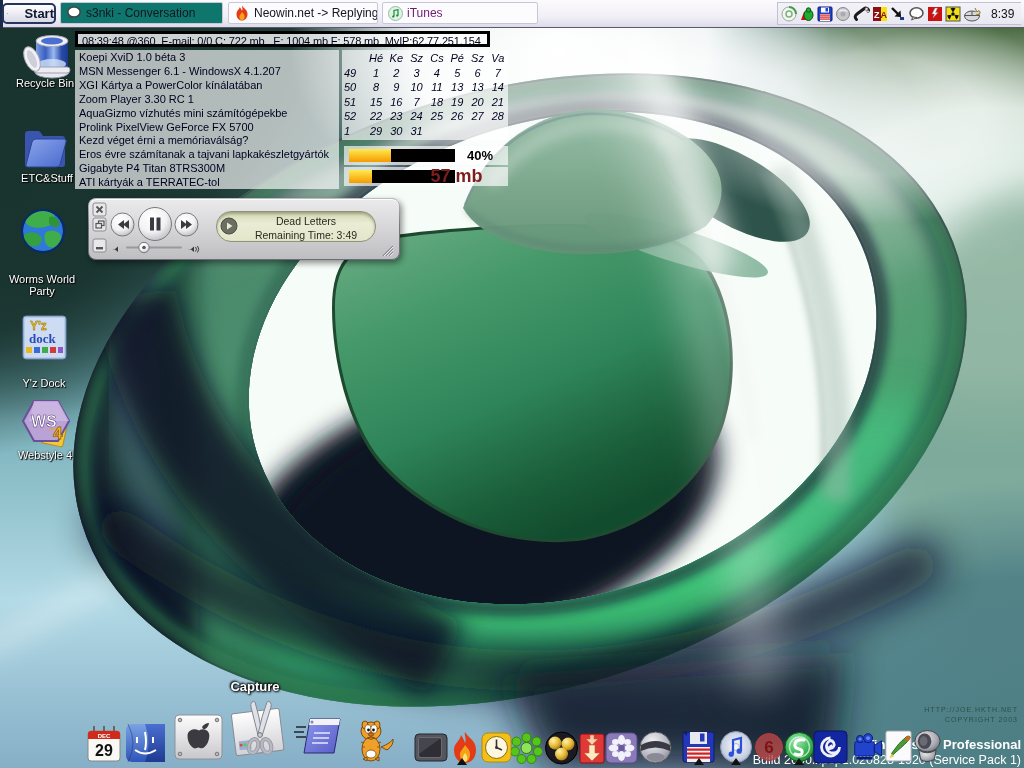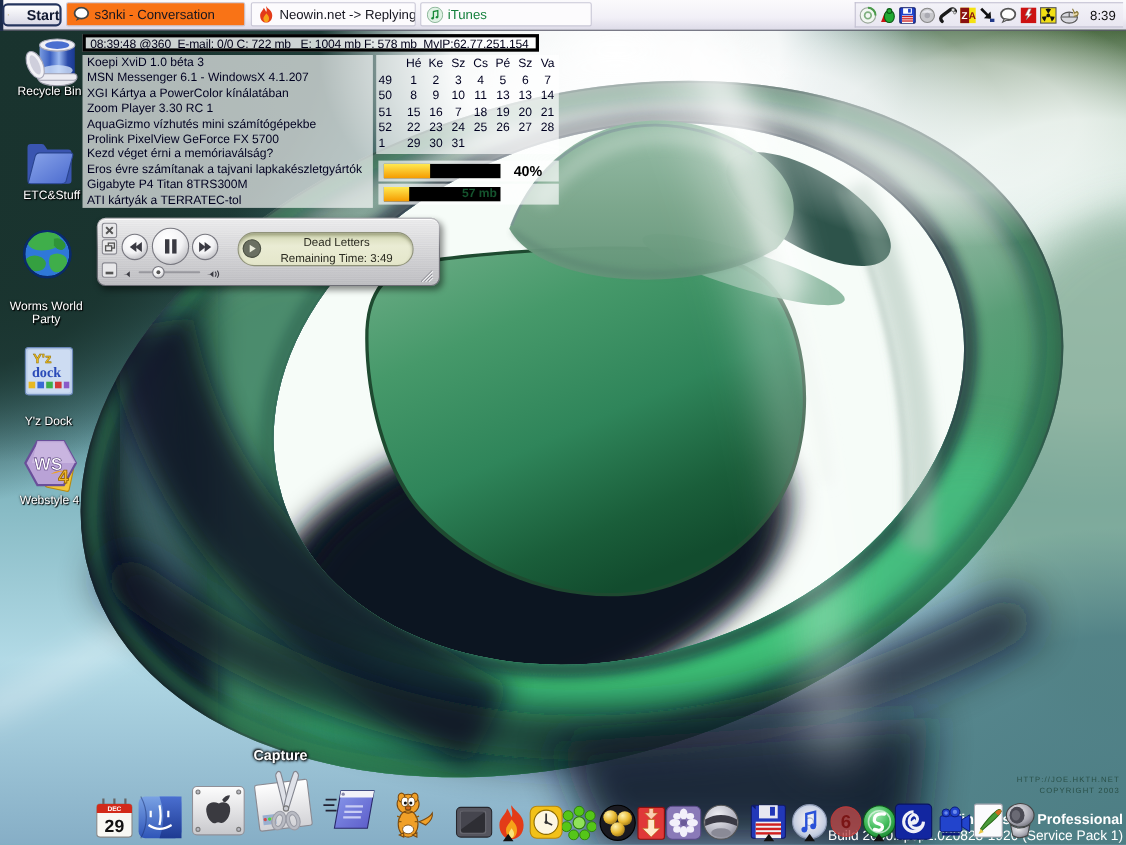--- a/index.html
+++ b/index.html
@@ -142,35 +142,35 @@
  <svg width="15" height="15" style="margin-left:3px" viewBox="0 0 15 15">
       <g transform="rotate(-4 7 7)">
         <rect x="0.5" y="1" width="6.3" height="5.7" rx="1" fill="#f04a24"></rect>
         <rect x="7.8" y="1" width="6.3" height="5.7" rx="1" fill="#83c447"></rect>
         <rect x="0.5" y="7.7" width="6.3" height="5.7" rx="1" fill="#3b6ad4"></rect>
         <rect x="7.8" y="7.7" width="6.3" height="5.7" rx="1" fill="#f5bd2f"></rect>
       </g>
     </svg>
  <span style="font-size:13px;font-weight:bold;color:#101830;margin-left:16px;">Start</span>
 </div>
-<div class="abs" style="left:60px;top:2px;width:163px;height:22px;background:#f97316;border:1px solid #c9c7d6;border-radius:2px;box-sizing:border-box;display:flex;align-items:center;font-size:12px;color:#15151f;white-space:nowrap;overflow:hidden;">
+<div class="abs" style="left:60px;top:2px;width:163px;height:22px;background:#0f766e;border:1px solid #c9c7d6;border-radius:2px;box-sizing:border-box;display:flex;align-items:center;font-size:12px;color:#15151f;white-space:nowrap;overflow:hidden;">
  <svg width="16" height="14" style="flex-shrink:0;margin:0 4px 0 5px" viewBox="0 0 16 14">
       <ellipse cx="8" cy="6" rx="6.2" ry="5" fill="#fff" stroke="#444" stroke-width="1.6"></ellipse>
       <path d="M4.5,10 L3,13 L8,10.5 Z" fill="#444"></path>
     </svg>
  s3nki - Conversation
 </div>
 <div class="abs" style="left:228px;top:2px;width:150px;height:22px;background:#fcfbfd;border:1px solid #c9c7d6;border-radius:2px;box-sizing:border-box;display:flex;align-items:center;font-size:12px;color:#15151f;white-space:nowrap;overflow:hidden;">
  <svg width="16" height="16" style="flex-shrink:0;margin:0 4px 0 5px" viewBox="0 0 16 16">
       <path d="M8,0.5 C9.5,3.5 13.5,4.5 13.5,9 C13.5,13 11,15.5 8,15.5 C5,15.5 2.5,13 2.5,9 C2.5,5.8 5.2,4.8 5.8,2 C6.7,3.3 7.2,4.2 8,5.8 C9.2,4 7.7,2 8,0.5 Z" fill="#e33b18"></path>
       <path d="M8,7 C9.5,8.8 10.6,9.8 10.6,11.8 C10.6,14 9.4,15.2 8,15.2 C6.6,15.2 5.4,14 5.4,11.8 C5.4,10 7.2,9 8,7 Z" fill="#f6a218"></path>
     </svg>
  Neowin.net -&gt; Replying…
 </div>
-<div class="abs" style="left:382px;top:2px;width:156px;height:22px;background:#fcfbfd;border:1px solid #c9c7d6;border-radius:2px;box-sizing:border-box;display:flex;align-items:center;font-size:12px;color:#15803d;white-space:nowrap;overflow:hidden;">
+<div class="abs" style="left:382px;top:2px;width:156px;height:22px;background:#fcfbfd;border:1px solid #c9c7d6;border-radius:2px;box-sizing:border-box;display:flex;align-items:center;font-size:12px;color:#701a75;white-space:nowrap;overflow:hidden;">
  <svg width="15" height="15" style="flex-shrink:0;margin:0 4px 0 5px" viewBox="0 0 15 15">
       <circle cx="7.5" cy="7.5" r="7" fill="#dff2e4" stroke="#7fae8e" stroke-width="0.8"></circle>
       <path d="M6,10.5 L6,4.5 L10,3.7 L10,9.5" stroke="#1a8a3a" stroke-width="1.2" fill="none"></path>
       <circle cx="5.2" cy="10.6" r="1.1" fill="#1a8a3a"></circle>
       <circle cx="9.2" cy="9.6" r="1.1" fill="#1a8a3a"></circle>
     </svg>
  iTunes
 </div>
 <div class="abs" style="left:777px;top:2px;width:244px;height:23px;border:1px solid #c2c0d2;border-right:none;background:linear-gradient(#f3f2f8,#e9e7f1);box-sizing:border-box;display:flex;align-items:center;">
  <svg width="16" height="16" style="flex-shrink:0;margin-left:3px" viewBox="0 0 16 16">
@@ -305,21 +305,21 @@
 </svg>
 <div class="icolab" style="left:3px;top:449px;width:84px;">Webstyle 4</div>
 
 <div class="abs" style="left:75px;top:31px;width:415px;height:16px;background:rgba(255,255,255,0.78);border:3px solid #000000;box-sizing:border-box;font-size:11px;color:#000018;line-height:14px;white-space:nowrap;padding-left:4px;letter-spacing:-0.15px;">08:39:48 @360&nbsp; E-mail: 0/0 C: 722 mb&nbsp;&nbsp; E: 1004 mb F: 578 mb&nbsp; MyIP:62.77.251.154</div>
 
 <div class="abs" style="left:75px;top:50px;width:264px;height:139px;background:rgba(255,255,255,0.66);font-size:11px;color:#000020;line-height:13.9px;padding:1px 0 0 4px;box-sizing:border-box;white-space:nowrap;">
 Koepi XviD 1.0 béta 3<br>MSN Messenger 6.1 - WindowsX 4.1.207<br>XGI Kártya a PowerColor kínálatában<br>Zoom Player 3.30 RC 1<br>AquaGizmo vízhutés mini számítógépekbe<br>Prolink PixelView GeForce FX 5700<br>Kezd véget érni a memóriaválság?<br>Eros évre számítanak a tajvani lapkakészletgyártók<br>Gigabyte P4 Titan 8TRS300M<br>ATI kártyák a TERRATEC-tol
 </div>
 
 <div class="abs" style="left:342px;top:50px;width:166px;height:90px;background:rgba(255,255,255,0.66);font-size:11.5px;color:#000020;">
-<table style="border-collapse:collapse;margin:1px 0 0 2px;font-size:11px;color:#000020;line-height:14.6px;">
+<table style="border-collapse:collapse;margin:1px 0 0 2px;font-size:11px;color:#000020;line-height:14.6px;font-style:italic;">
 <tbody>
         <tr>
           <td style="width:20px;"></td>
           <td class="cd">Hé</td>
           <td class="cd">Ke</td>
           <td class="cd">Sz</td>
           <td class="cd">Cs</td>
           <td class="cd">Pé</td>
           <td class="cd">Sz</td>
           <td class="cd">Va</td>
@@ -378,21 +378,21 @@
     </table>
 </div>
 
 <div class="abs" style="left:344px;top:146px;width:164px;height:19px;background:rgba(255,255,255,0.66);"></div>
 <div class="abs" style="left:344px;top:167px;width:164px;height:19px;background:rgba(255,255,255,0.66);"></div>
 <div class="abs" style="left:349px;top:149px;width:106px;height:13px;background:#000;"></div>
 <div class="abs" style="left:349px;top:149px;width:42px;height:13px;background:linear-gradient(#ffe950,#f59b00);"></div>
 <div class="abs" style="left:420px;top:147px;width:73px;height:17px;font-size:13px;font-weight:bold;color:#000;text-align:right;line-height:17px;">40%</div>
 <div class="abs" style="left:349px;top:170px;width:106px;height:13px;background:#000;"></div>
 <div class="abs" style="left:349px;top:170px;width:23px;height:13px;background:linear-gradient(#ffe950,#f59b00);"></div>
-<div class="abs" style="left:420px;top:168px;width:73px;height:17px;font-size:11px;font-weight:bold;color:#14532d;text-align:left;line-height:17px;">57 mb</div>
+<div class="abs" style="left:420px;top:168px;width:73px;height:17px;font-size:18px;font-weight:bold;color:#7f1d1d;text-align:center;line-height:17px;">57 mb</div>
 
 <div class="abs" style="left:88px;top:198px;width:312px;height:62px;border-radius:8px;border:1px solid #6a6a72;background:repeating-linear-gradient(0deg,#d8d8da 0px,#cfcfd2 1px,#dcdcde 2px),linear-gradient(#f0f0f2,#c4c4c8);box-shadow:inset 0 1px 0 #fafafa, 2px 3px 6px rgba(0,0,0,0.45);box-sizing:border-box;"></div>
 <div class="abs" style="left:88px;top:198px;width:312px;height:62px;border-radius:8px;background:linear-gradient(rgba(255,255,255,0.55),rgba(255,255,255,0.08) 45%,rgba(120,120,128,0.25));"></div>
 <svg class="abs" style="left:92px;top:202px" width="16" height="52" viewBox="0 0 16 52">
  <g>
       <rect x="1" y="1" width="13" height="13" rx="2" fill="#e8e8ea" stroke="#8a8a92"></rect>
       <path d="M4.5,4.5 L10.5,10.5 M10.5,4.5 L4.5,10.5" stroke="#555" stroke-width="1.8"></path>
     </g>
  <g>
       <rect x="1" y="16" width="13" height="13" rx="2" fill="#e8e8ea" stroke="#8a8a92"></rect>

